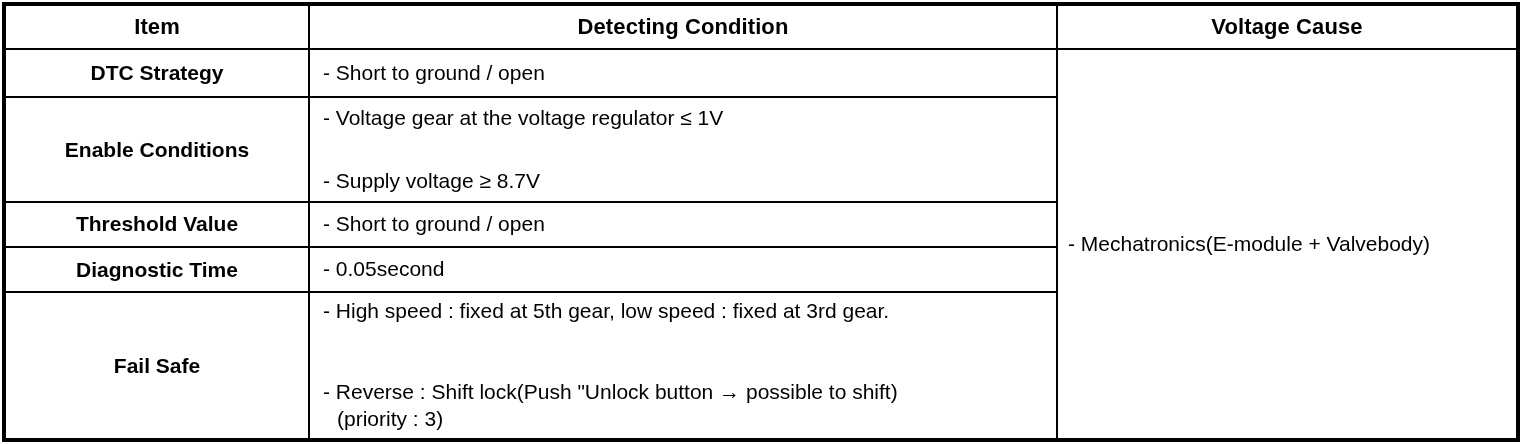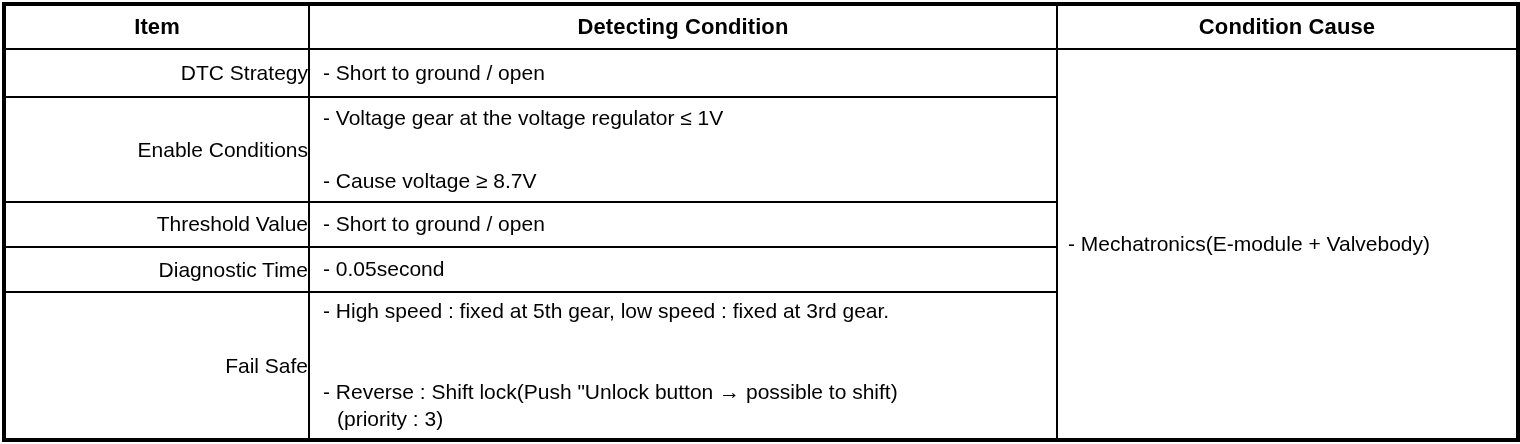--- a/index.html
+++ b/index.html
@@ -57,23 +57,23 @@
 
   .hdr {
     text-align: center;
     font-size: 22px;
     font-weight: bold;
     letter-spacing: 0.1px;
     height: 44px;
   }
 
   .item-cell {
-    text-align: right;
+    text-align: center;
     font-size: 21px;
-    font-weight: normal;
+    font-weight: bold;
   }
 
   .cond-cell {
     text-align: left;
     font-size: 21px;
     padding-left: 13px;
     padding-right: 0;
   }
 
   .cause-cell {
@@ -118,39 +118,39 @@
   <table class="dtc-table">
     <colgroup>
       <col class="c-item">
       <col class="c-cond">
       <col class="c-cause">
     </colgroup>
     <tbody>
       <tr>
         <th class="hdr">Item</th>
         <th class="hdr">Detecting Condition</th>
-        <th class="hdr">Condition Cause</th>
+        <th class="hdr">Voltage Cause</th>
       </tr>
 
       <tr class="r-strategy">
         <td class="item-cell">DTC Strategy</td>
         <td class="cond-cell">
           <div class="bullets">
             <div class="line">-  Short to ground / open</div>
           </div>
         </td>
         <td class="cause-cell" rowspan="5">-  Mechatronics(E-module + Valvebody)</td>
       </tr>
 
       <tr class="r-enable">
         <td class="item-cell">Enable Conditions</td>
         <td class="cond-cell">
           <div class="bullets spaced-enable">
             <div class="line">-  Voltage gear at the voltage regulator ≤ 1V</div>
-            <div class="line">-  Cause voltage ≥ 8.7V</div>
+            <div class="line">-  Supply voltage ≥ 8.7V</div>
           </div>
         </td>
       </tr>
 
       <tr class="r-threshold">
         <td class="item-cell">Threshold Value</td>
         <td class="cond-cell">
           <div class="bullets">
             <div class="line">-  Short to ground / open</div>
           </div>

